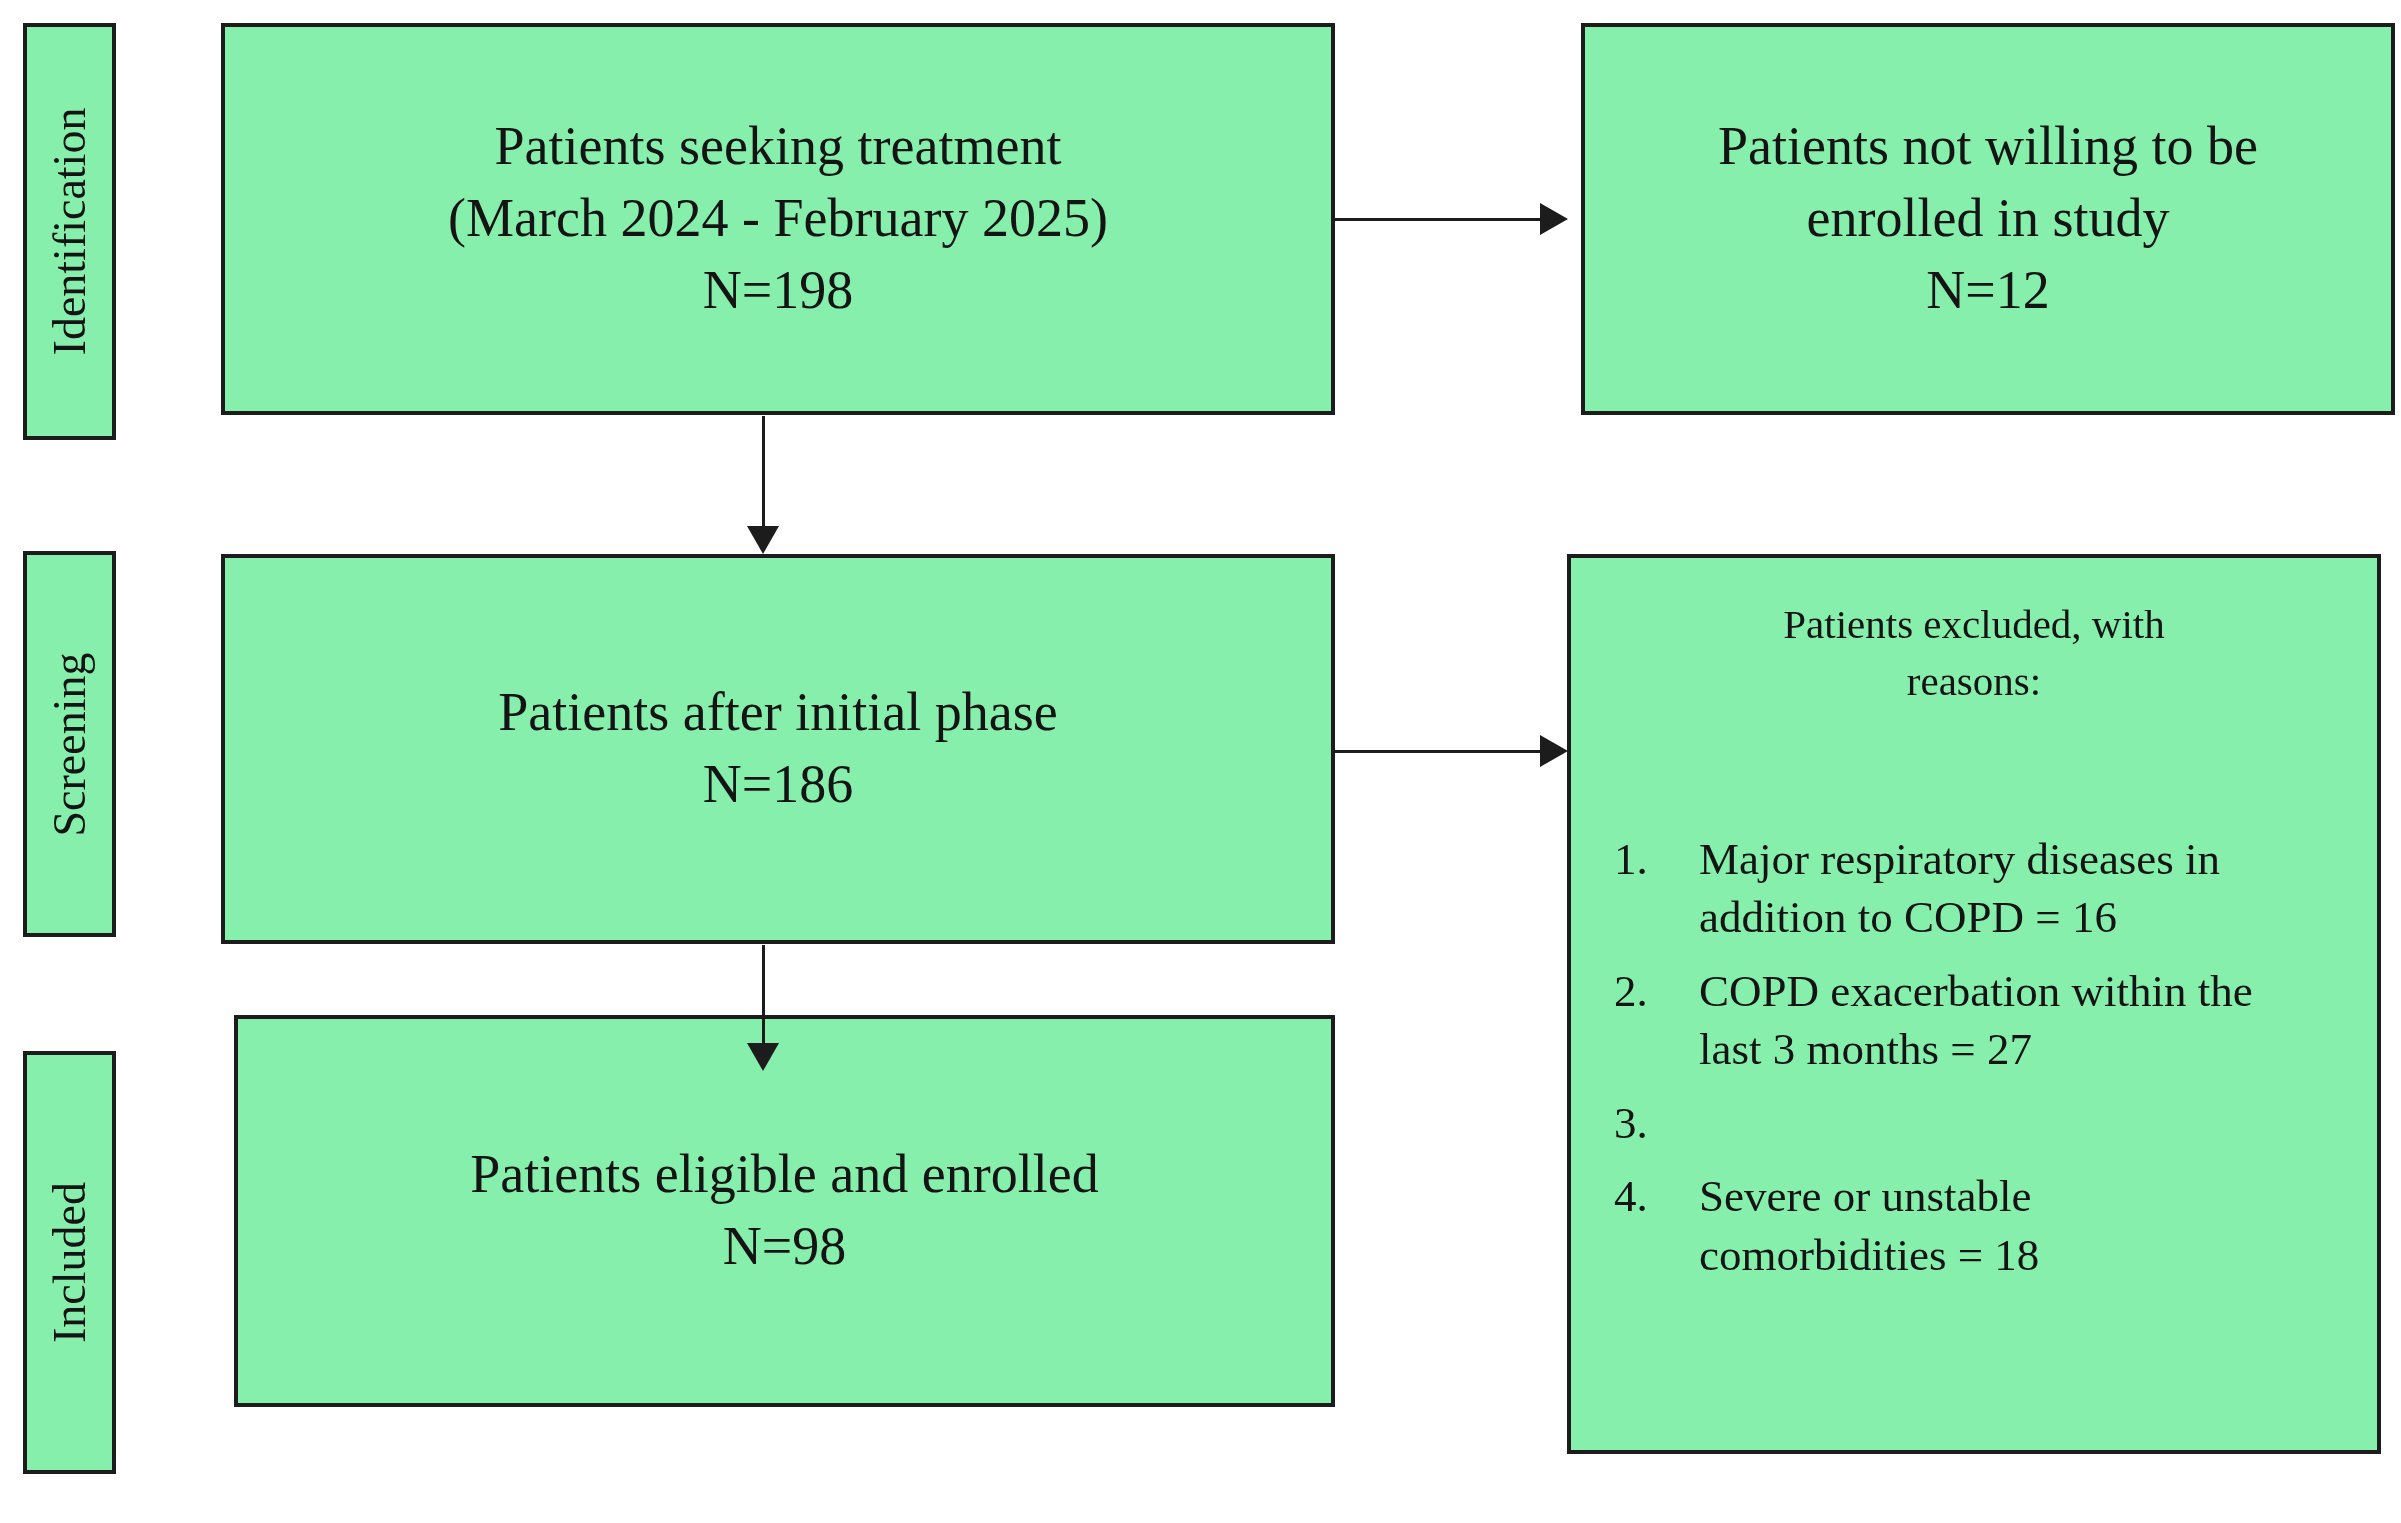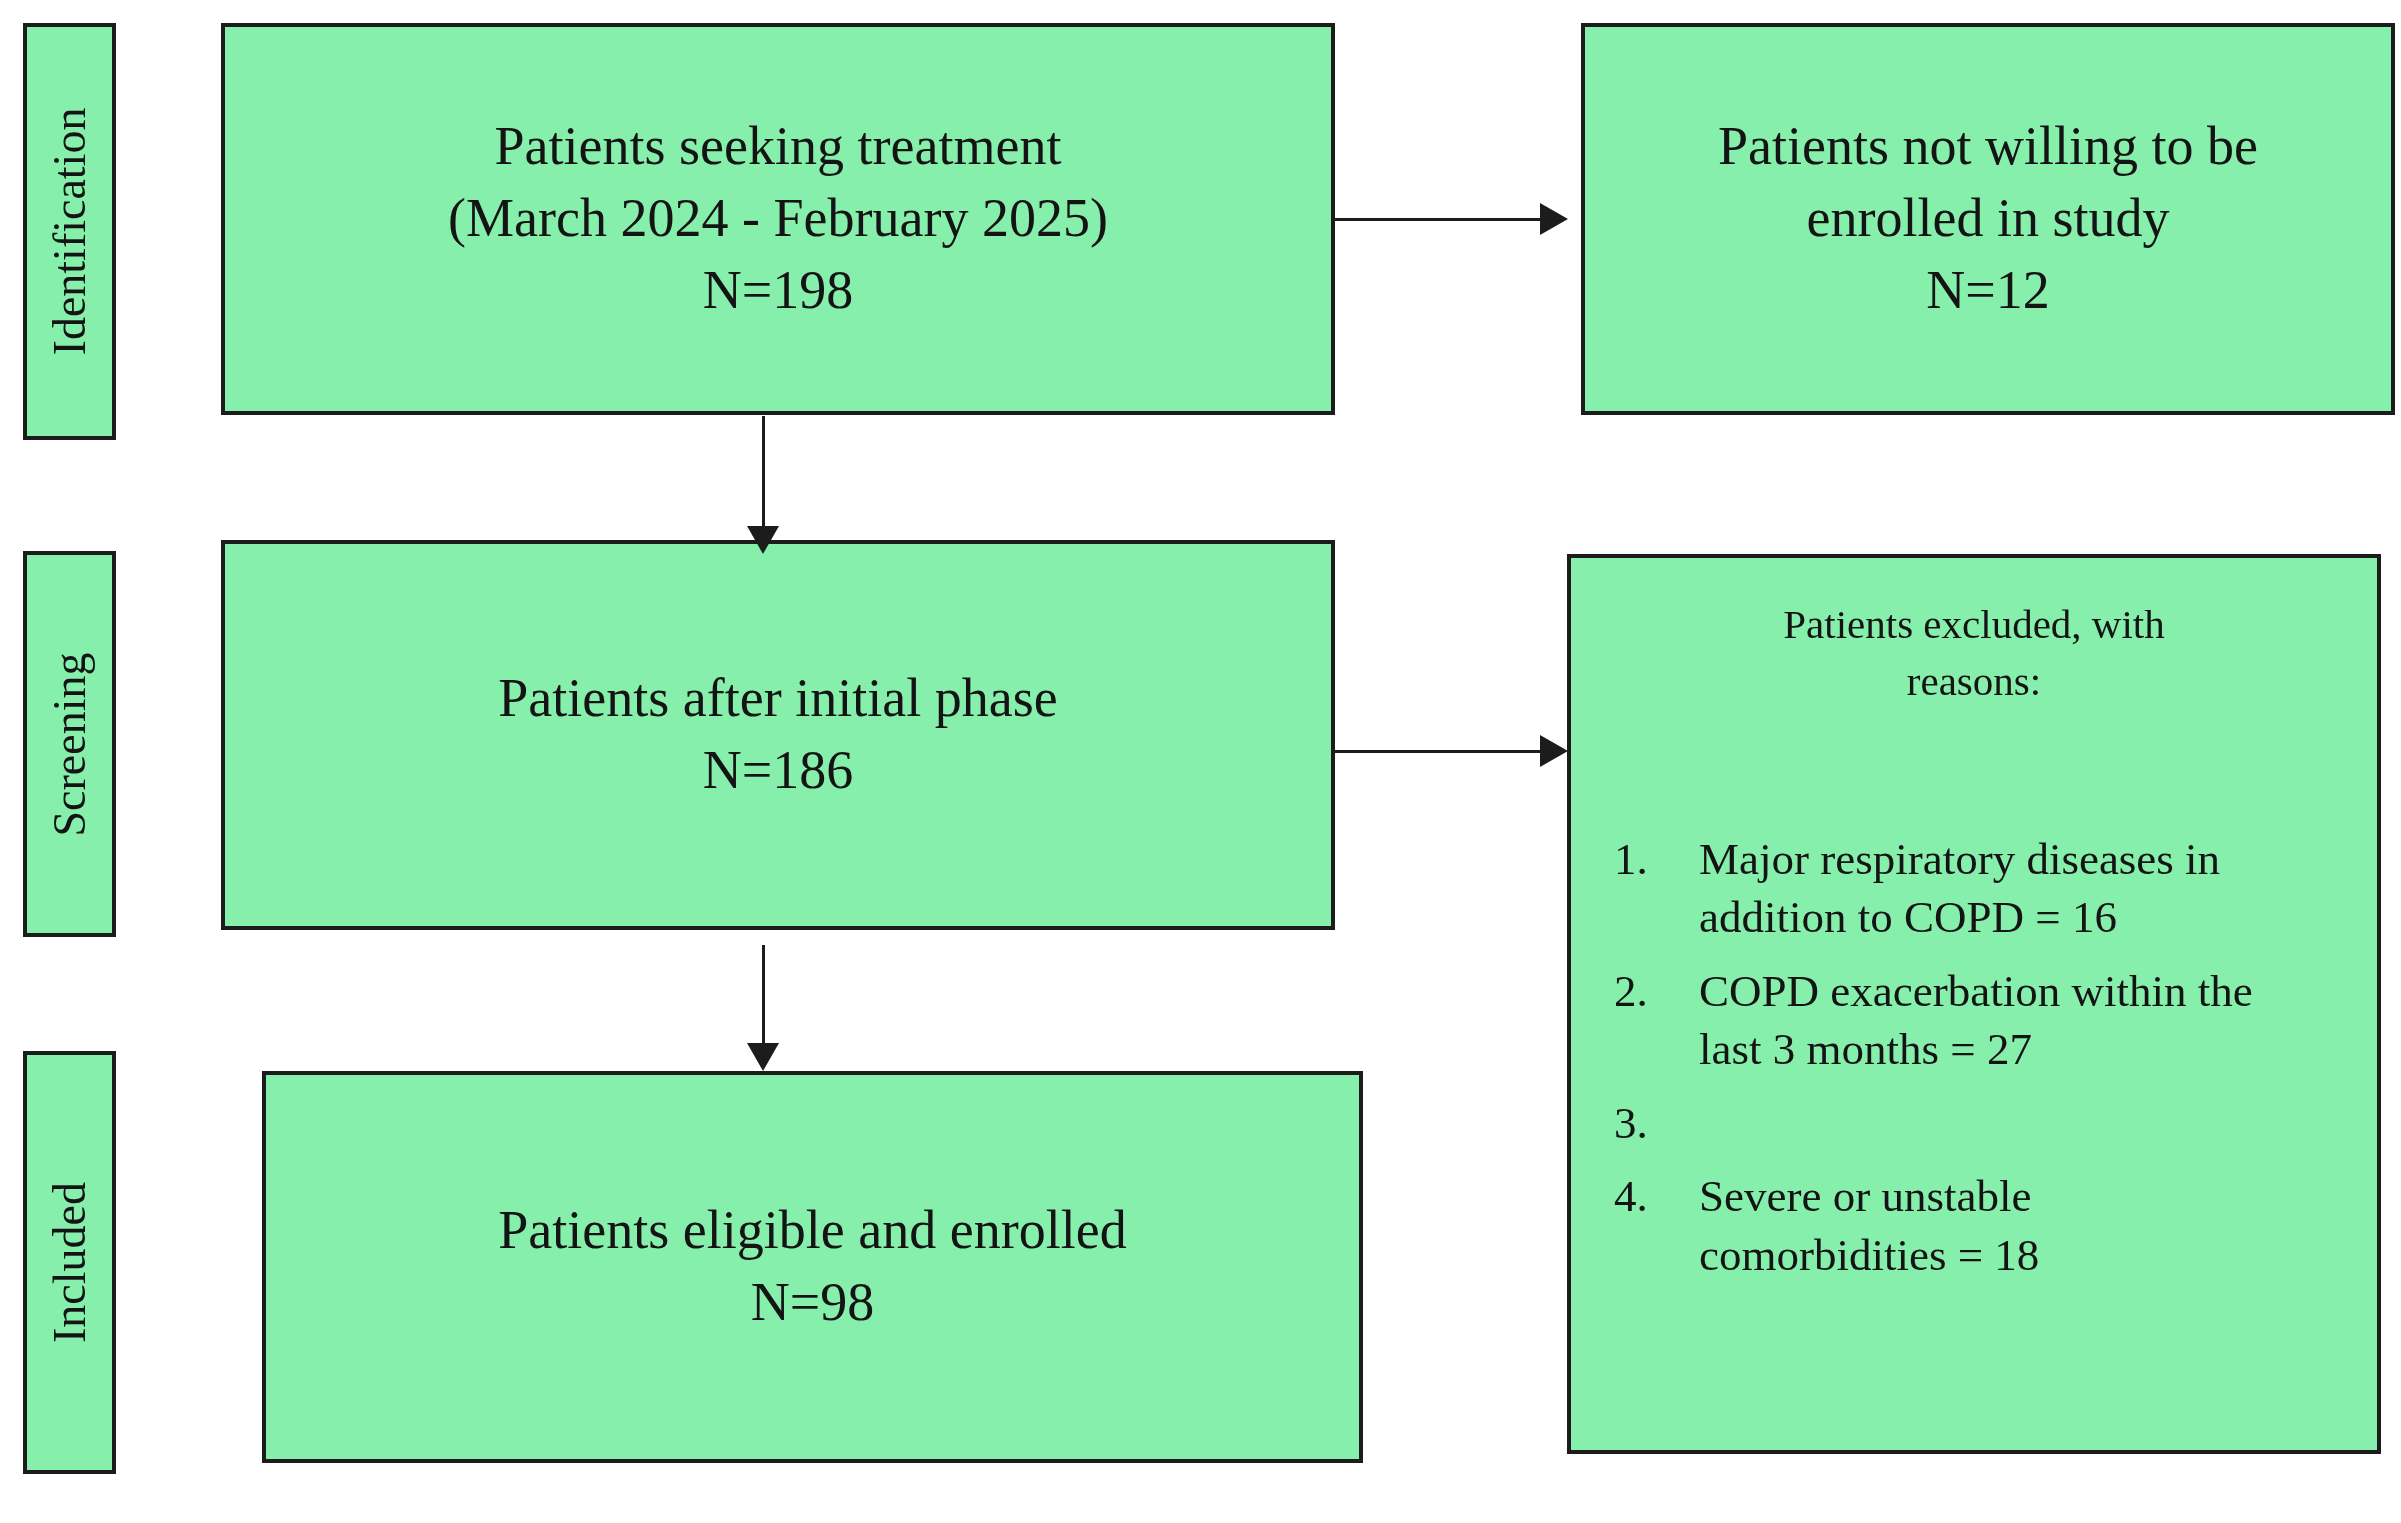--- a/index.html
+++ b/index.html
@@ -99,26 +99,26 @@
   <div class="box stage" style="left:23px; top:1051px; width:93px; height:423px;">
     <span class="stage-label">Included</span>
   </div>
 
   <div class="box center-box" style="left:221px; top:23px; width:1114px; height:392px;">
     <div class="box-text">Patients seeking treatment
 (March 2024 - February 2025)
 N=198</div>
   </div>
 
-  <div class="box center-box" style="left:221px; top:540px; width:1114px; height:390px;">
+  <div class="box center-box" style="left:221px; top:554px; width:1114px; height:390px;">
     <div class="box-text">Patients after initial phase
 N=186</div>
   </div>
 
-  <div class="box center-box" style="left:234px; top:1071px; width:1101px; height:392px;margin-left:28px;">
+  <div class="box center-box" style="left:234px; top:1015px; width:1101px; height:392px;">
     <div class="box-text">Patients eligible and enrolled
 N=98</div>
   </div>
 
   <div class="box center-box" style="left:1567px; top:23px; width:814px; height:392px;margin-left:14px;">
     <div class="box-text">Patients not willing to be
 enrolled in study
 N=12</div>
   </div>
 

